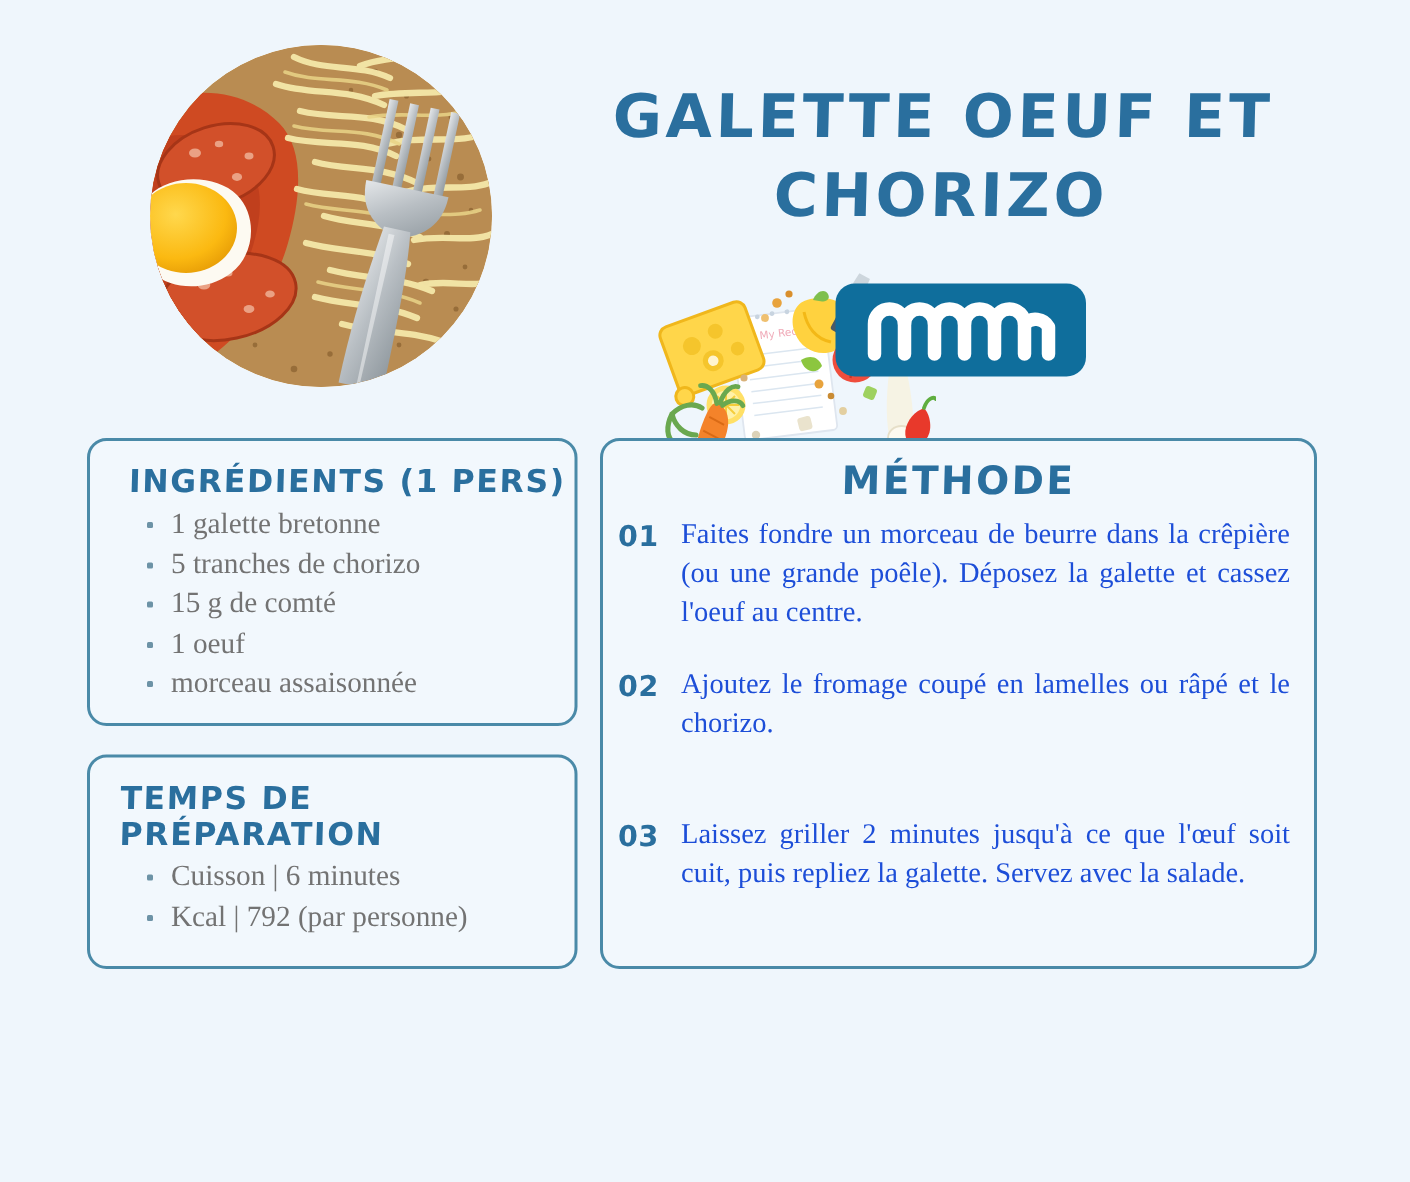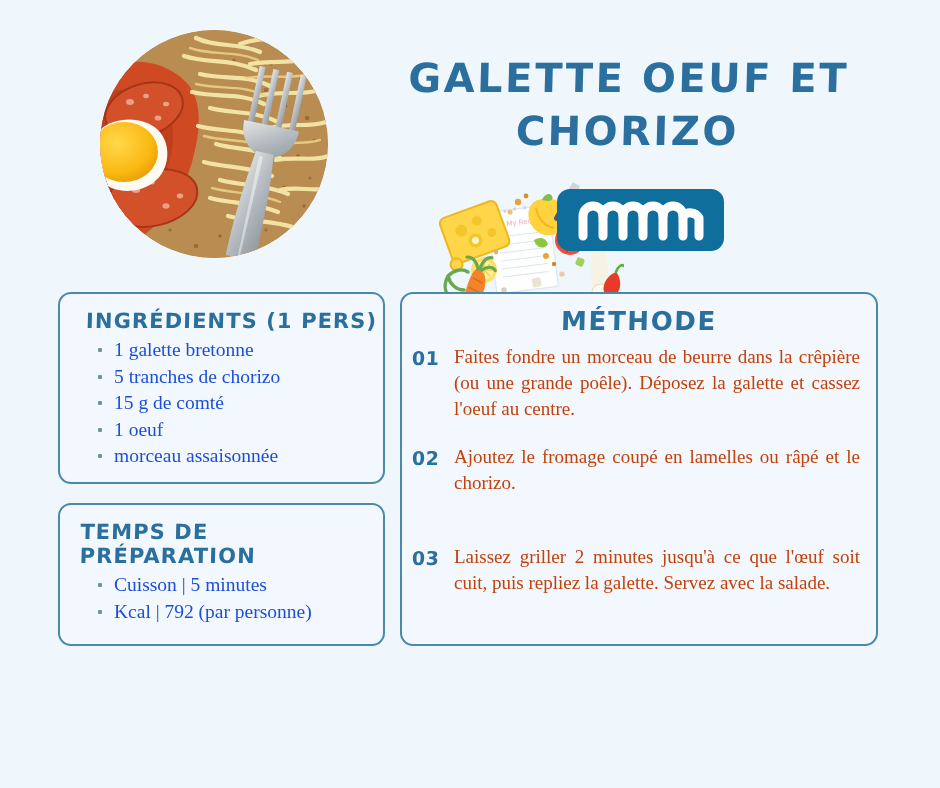--- a/index.html
+++ b/index.html
@@ -112,21 +112,21 @@
     position: relative;
     z-index: 3;
   }
 
   ul.item-list {
     margin: 0;
     padding: 0 0 0 54px;
     list-style: none;
   }
   ul.item-list li {
-    color: #1d4ed8;
+    color: #737373;
     font-size: 19.5px;
     line-height: 26.5px;
     position: relative;
   }
   ul.item-list li::before {
     content: "";
     position: absolute;
     left: -16px;
     top: 11px;
     width: 4px;
@@ -152,21 +152,21 @@
     color: #2a6f9e;
     font-family: "DejaVu Sans", sans-serif;
     font-weight: bold;
     font-size: 19px;
     letter-spacing: 0.4px;
     padding-top: 3px;
     transform: skewX(-1.5deg);
   }
   .step-text {
     flex: 1 1 auto;
-    color: #c2410c;
+    color: #1d4ed8;
     font-size: 19px;
     line-height: 26px;
     text-align: justify;
   }
   #step-2 { margin-bottom: 48px; }
 </style>
 </head>
 <body>
 
 <div class="card">
@@ -424,21 +424,21 @@
       <li>5 tranches de chorizo</li>
       <li>15 g de comté</li>
       <li>1 oeuf</li>
       <li>morceau assaisonnée</li>
     </ul>
   </div>
 
   <div class="panel panel-temps">
     <div class="panel-heading">TEMPS DE PRÉPARATION</div>
     <ul class="item-list">
-      <li>Cuisson | 5 minutes</li>
+      <li>Cuisson | 6 minutes</li>
       <li>Kcal | 792 (par personne)</li>
     </ul>
   </div>
 
   <div class="panel panel-method">
     <div class="panel-heading">MÉTHODE</div>
     <div class="steps">
       <div class="step" id="step-1">
         <div class="step-num">01</div>
         <div class="step-text">Faites fondre un morceau de beurre dans la crêpière (ou une grande poêle). Déposez la galette et cassez l'oeuf au centre.</div>

